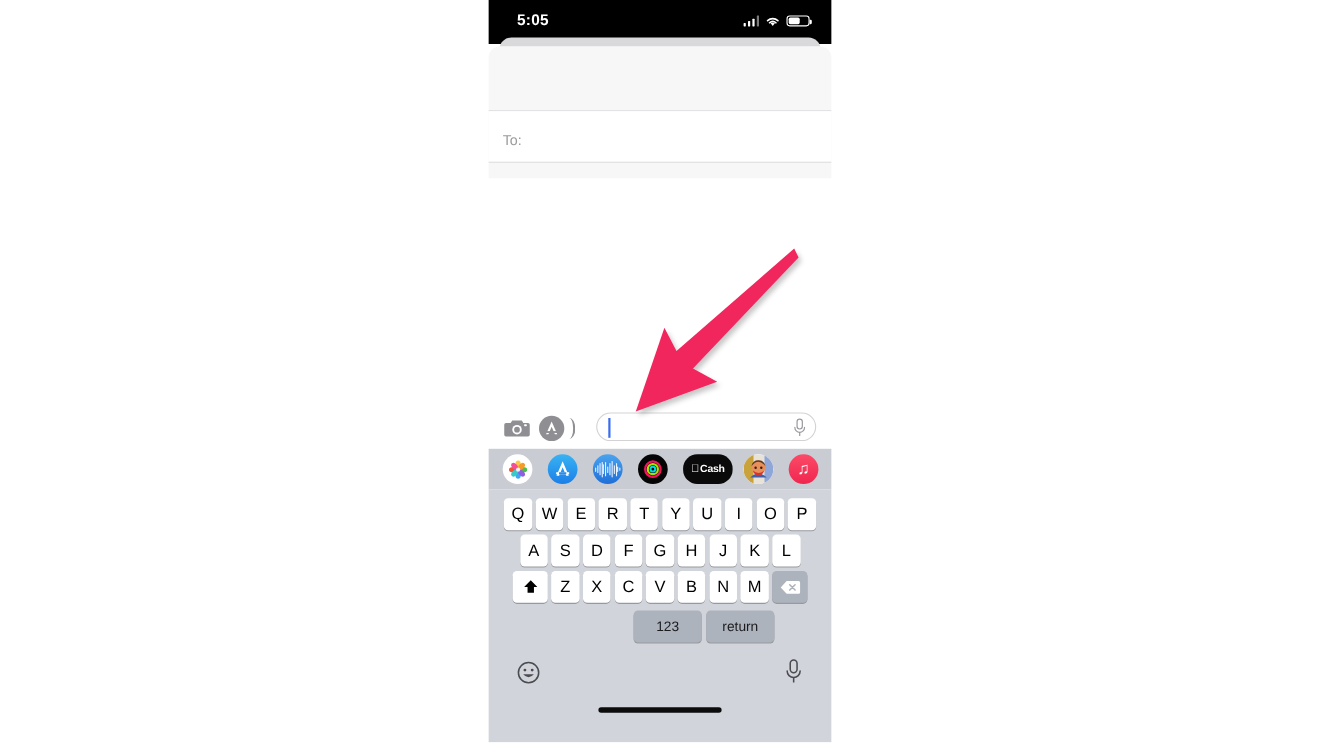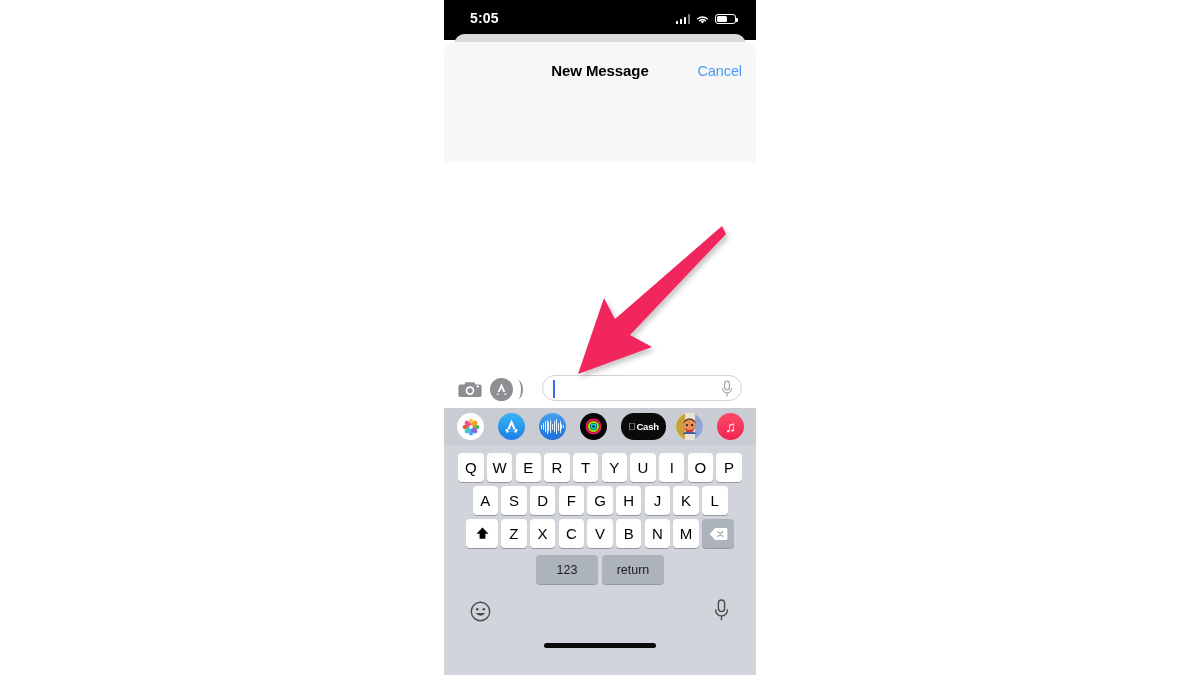--- a/index.html
+++ b/index.html
@@ -145,21 +145,21 @@
 
   
   .keyboard{
     position:absolute;left:0;top:445px;width:312px;height:230px;
     background:#d1d4da;z-index:8;
   }
   .krow{position:absolute;left:0;width:312px;display:flex;}
   .krow1{top:8px;justify-content:center;gap:3.2px;}
   .krow2{top:41px;justify-content:center;gap:3.2px;}
   .krow3{top:74px;justify-content:center;gap:3.2px;}
-  .krow4{top:110px;justify-content:center;gap:4px;}
+  .krow4{top:110px;justify-content:center;gap:4px;margin-left:40px;}
   .key{
     width:25.5px;height:29px;background:#ffffff;border-radius:4px;
     box-shadow:0 1px 0 rgba(0,0,0,.28);
     display:flex;align-items:center;justify-content:center;
     font-size:15px;color:#000000;font-weight:400;
   }
   .key-wide{width:32px;}
   .key-fn{background:#adb3bd;box-shadow:0 1px 0 rgba(0,0,0,.28);}
   .key-space{width:150px;height:29px;font-size:12.5px;color:#222;}
   .key-side{width:62px;height:29px;font-size:12.5px;color:#1c1c1e;}
@@ -200,25 +200,26 @@
         </svg>
         <div class="batt">
             <span></span>
           </div>
       </div>
     </div>
 
     <div class="sheet-back"></div>
     <div class="sheet-front"></div>
 
-    <div class="navbar">
-      <div class="nav-title">New Message</div>
-      <div class="nav-cancel">Cancel</div>
+
+    <div class="to-area">
+      <div class="to-rule-top"></div>
+      <div class="to-label">To:</div>
+      <div class="to-rule-bot"></div>
     </div>
-
 
     <div class="composebar">
       <div class="btn-round" id="camera-btn">
         <svg class="cam-glyph" viewBox="0 0 24 20">
           <path d="M2 5.5 h4.2 l1.5 -2.2 h8.6 l1.5 2.2 h4.2 a1.6 1.6 0 0 1 1.6 1.6 v9.2 a1.6 1.6 0 0 1 -1.6 1.6 h-20 a1.6 1.6 0 0 1 -1.6 -1.6 v-9.2 a1.6 1.6 0 0 1 1.6 -1.6 z" fill="#8e8e93"></path>
           <circle cx="12" cy="11.6" r="4.3" fill="#ffffff"></circle>
           <circle cx="12" cy="11.6" r="2.6" fill="#8e8e93"></circle>
           <rect x="18.4" y="6.6" width="2.6" height="1.8" rx=".8" fill="#ffffff"></rect>
         </svg>
       </div>

